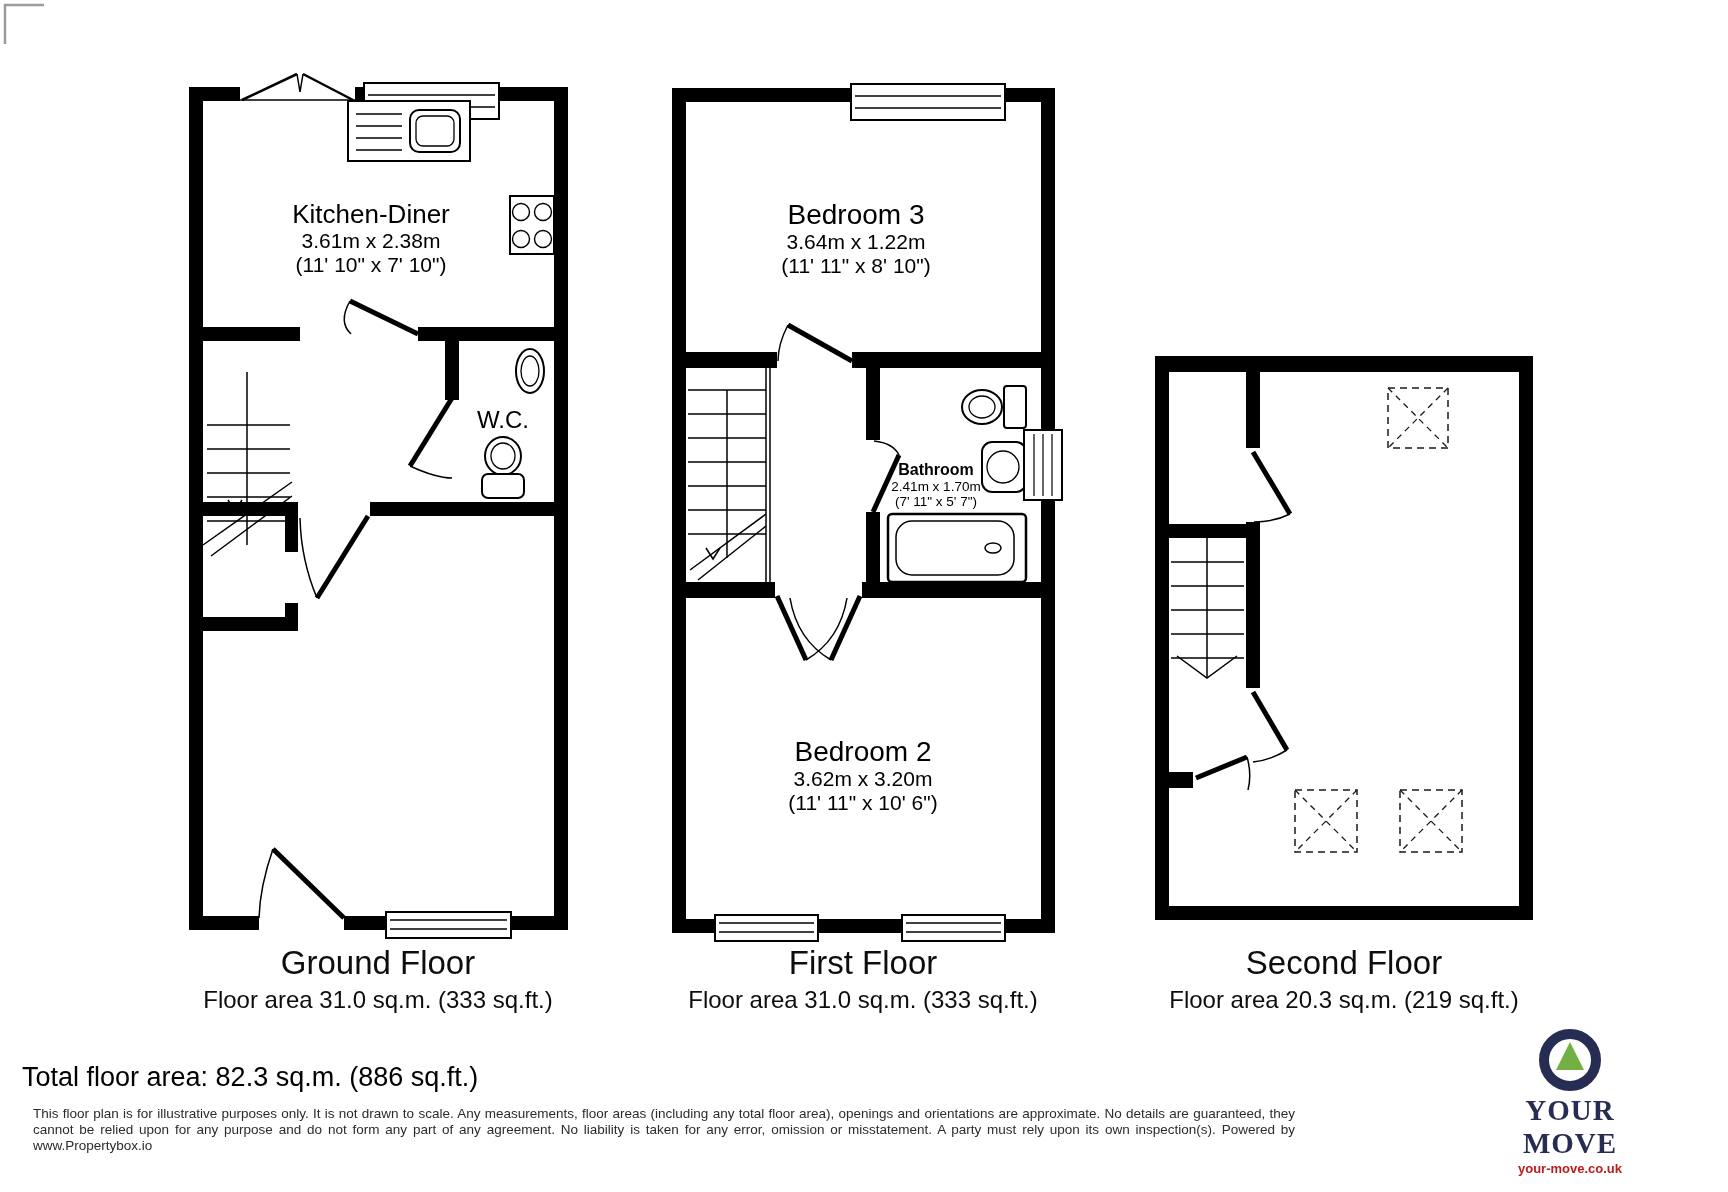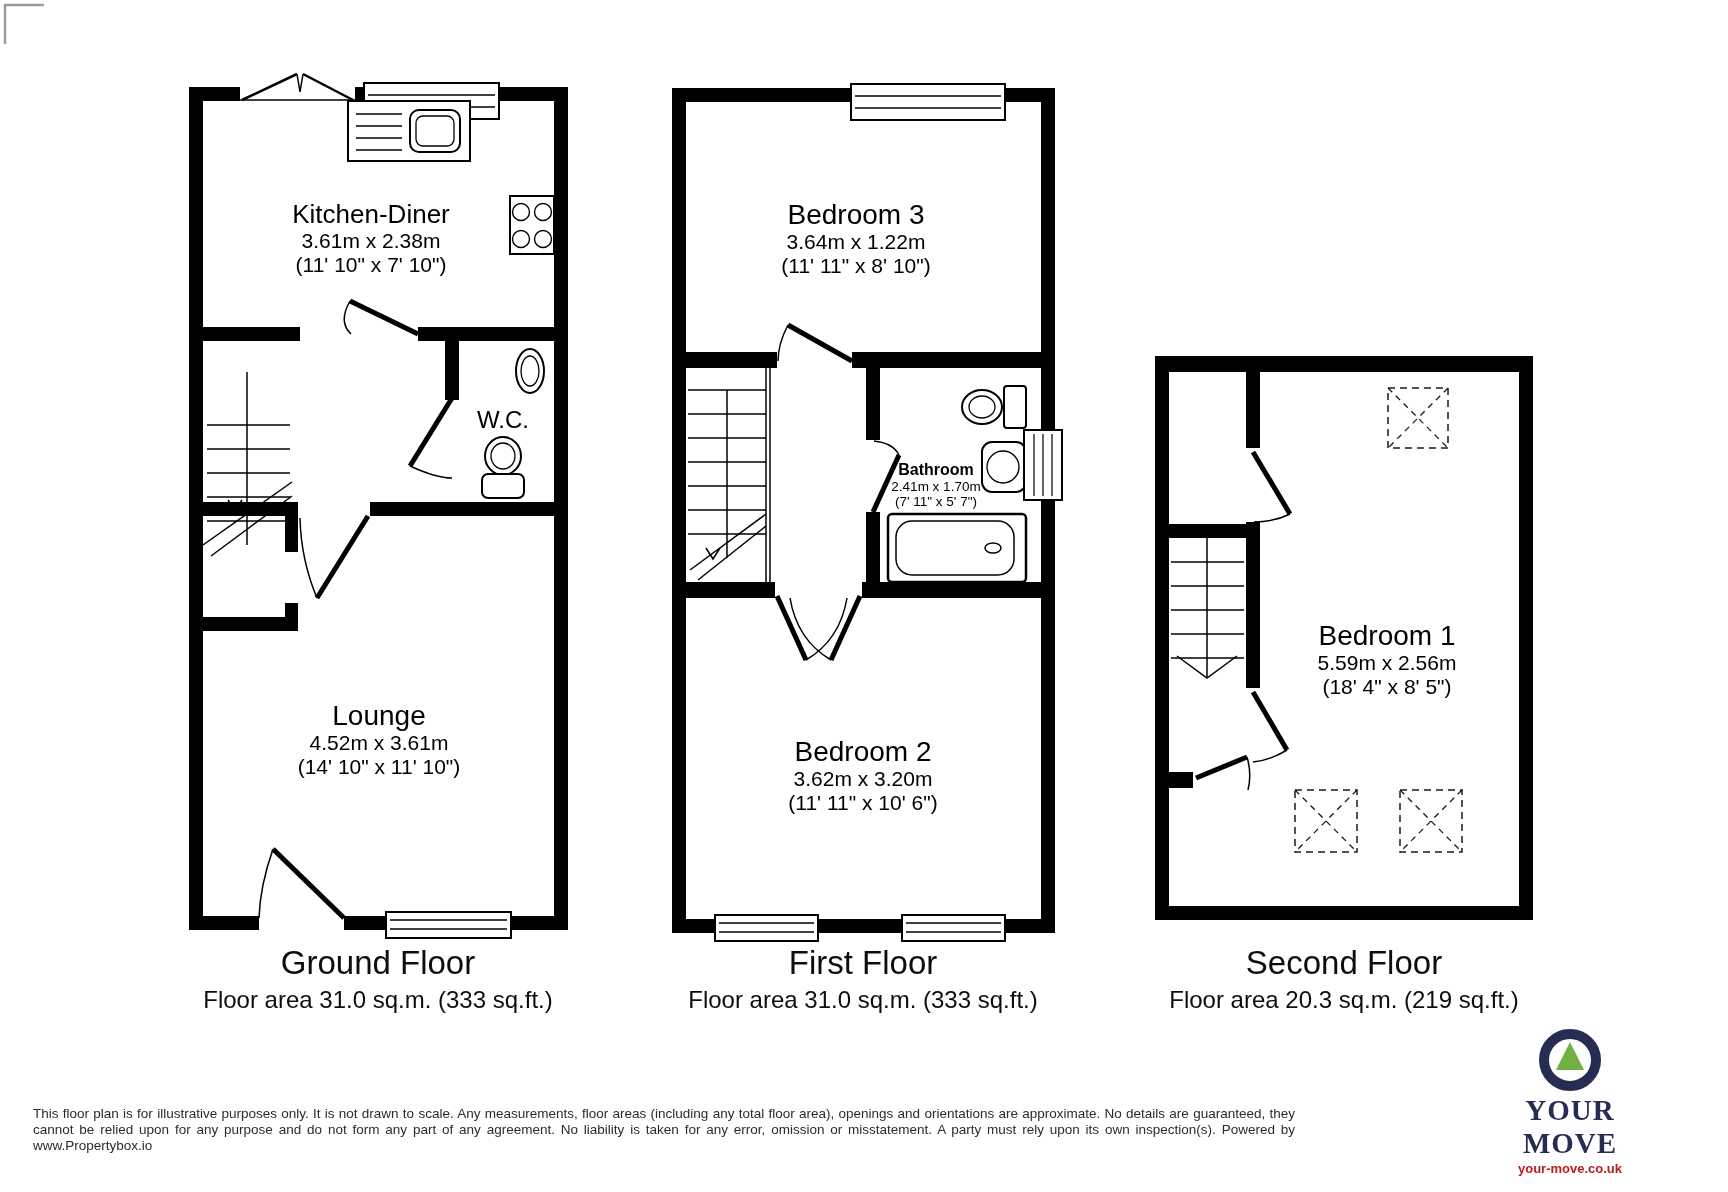--- a/index.html
+++ b/index.html
@@ -278,59 +278,50 @@
   </svg>
 
   <div class="room-label" style="left:371px;top:200px;">
     <div class="room-title small">Kitchen-Diner</div>
     <div class="room-dim">3.61m x 2.38m</div>
     <div class="room-dim">(11' 10" x 7' 10")</div>
   </div>
 
   <div class="wc-label" style="left:503px;top:406px;">W.C.</div>
 
-  <div class="room-label" style="left:379px;top:700px;">
-    <div class="room-title">Lounge</div>
-    <div class="room-dim">4.52m x 3.61m</div>
-    <div class="room-dim">(14' 10" x 11' 10")</div>
-  </div>
 
   <div class="room-label" style="left:856px;top:199px;">
     <div class="room-title">Bedroom 3</div>
     <div class="room-dim">3.64m x 1.22m</div>
     <div class="room-dim">(11' 11" x 8' 10")</div>
   </div>
 
   <div class="bath-label" style="left:936px;top:461px;text-align:center;">
     <div class="bath-title">Bathroom</div>
     <div class="bath-dim">2.41m x 1.70m</div>
     <div class="bath-dim">(7' 11" x 5' 7")</div>
   </div>
 
   <div class="room-label" style="left:863px;top:736px;">
     <div class="room-title">Bedroom 2</div>
     <div class="room-dim">3.62m x 3.20m</div>
     <div class="room-dim">(11' 11" x 10' 6")</div>
   </div>
 
-  <div class="room-label" style="left:1387px;top:620px;">
-    <div class="room-title">Bedroom 1</div>
-    <div class="room-dim">5.59m x 2.56m</div>
-    <div class="room-dim">(18' 4" x 8' 5")</div>
-  </div>
 
   <div class="floor-title" style="left:378px;top:944px;">Ground Floor</div>
   <div class="floor-area" style="left:378px;top:986px;">Floor area 31.0 sq.m. (333 sq.ft.)</div>
 
   <div class="floor-title" style="left:863px;top:944px;">First Floor</div>
   <div class="floor-area" style="left:863px;top:986px;">Floor area 31.0 sq.m. (333 sq.ft.)</div>
 
   <div class="floor-title" style="left:1344px;top:944px;">Second Floor</div>
   <div class="floor-area" style="left:1344px;top:986px;">Floor area 20.3 sq.m. (219 sq.ft.)</div>
 
+  <div class="total-area">Total floor area: 82.3 sq.m. (886 sq.ft.)</div>
   <div class="disclaimer">This floor plan is for illustrative purposes only. It is not drawn to scale. Any measurements, floor areas (including any total floor area), openings and orientations are approximate. No details are guaranteed, they cannot be relied upon for any purpose and do not form any part of any agreement. No liability is taken for any error, omission or misstatement. A party must rely upon its own inspection(s). Powered by www.Propertybox.io</div>
 
   <div class="logo">
     <svg width="64" height="64" viewBox="0 0 64 64" style="display:block;margin:0 auto;">
       <circle cx="32" cy="32" r="26" fill="#fff" stroke="#272c52" stroke-width="10"></circle>
       <polygon points="32,14 18,42 46,42" fill="#72b043"></polygon>
     </svg>
     <div class="logo-brand">YOUR MOVE</div>
     <div class="logo-url">your-move.co.uk</div>
   </div>

